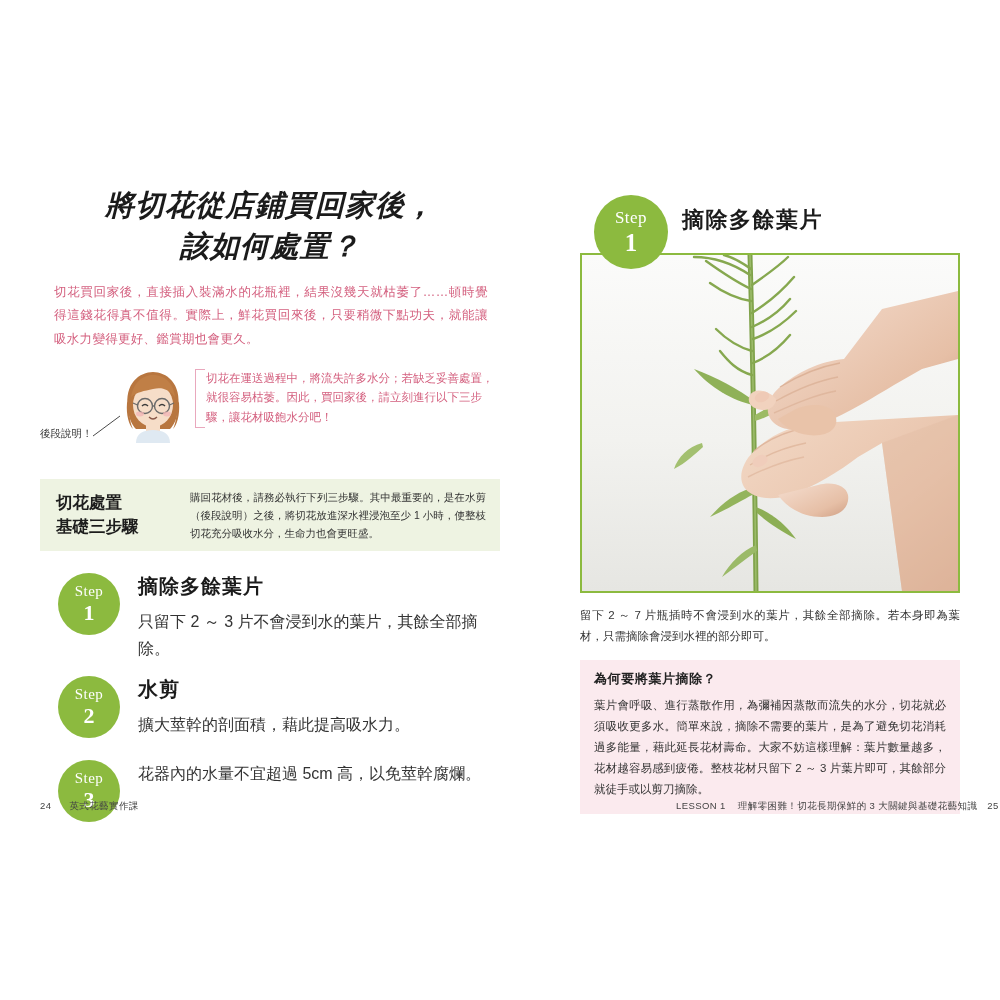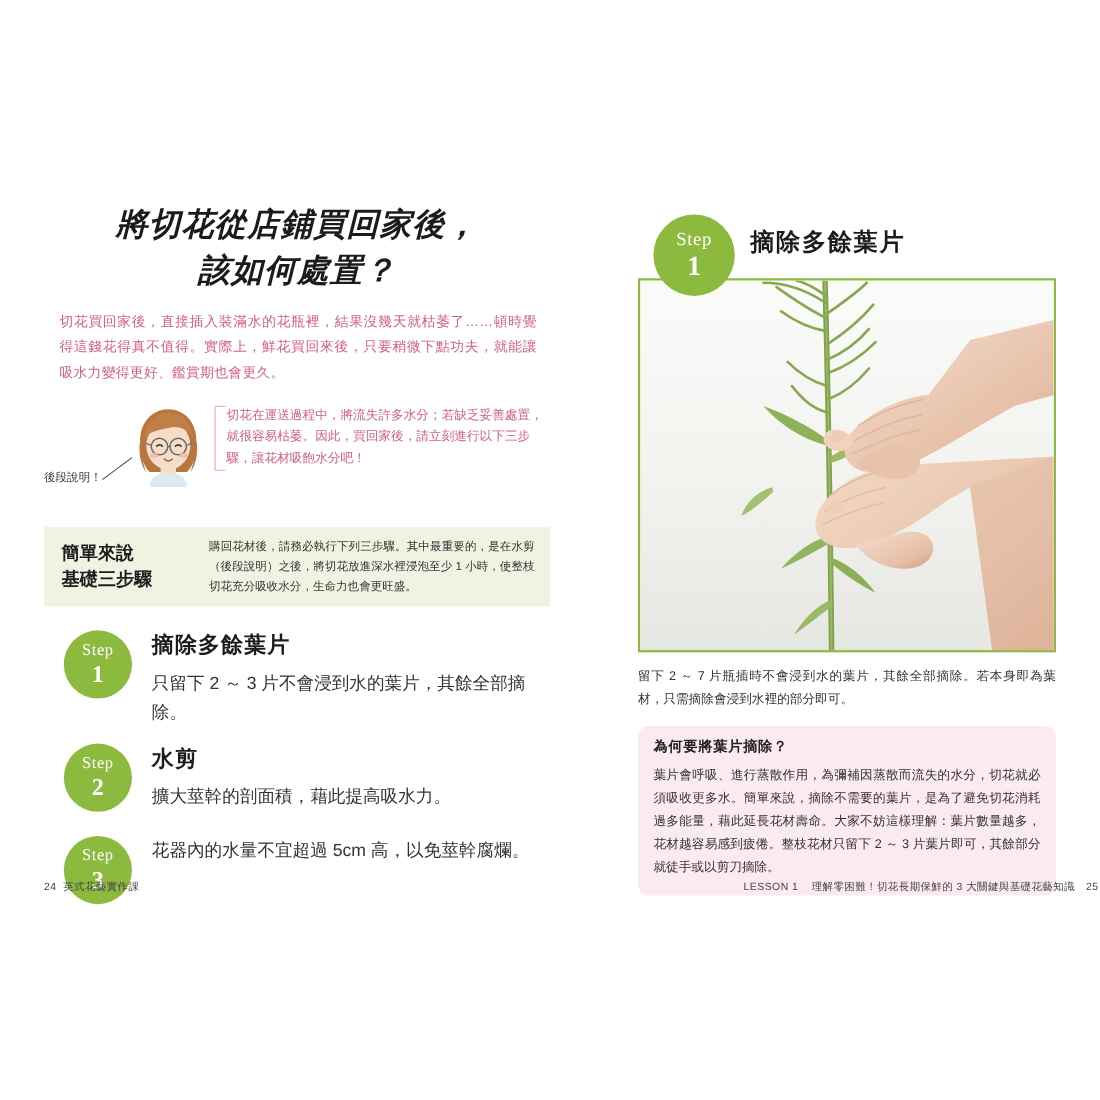--- a/index.html
+++ b/index.html
@@ -187,21 +187,21 @@
   }
 
   .footer-left {
     position: absolute;
     left: 40px;
     top: 800px;
     font-size: 9.5px;
     color: #444;
     letter-spacing: 0.4px;
   }
-  .footer-left .pg { margin-right: 3px; }
+  .footer-left .pg { margin-right: 15px; }
 
   
   .page-right {
     position: absolute;
     left: 560px;
     top: 195px;
     width: 400px;
   }
 
   .rt-head {
@@ -270,21 +270,20 @@
   }
 
   .pink-box {
     position: absolute;
     left: 20px;
     top: 465px;
     width: 380px;
     background: #fbeaee;
     box-sizing: border-box;
     padding: 10px 14px 14px 14px;
-    border-radius: 10px;
   }
   .pink-box h3 {
     margin: 0 0 7px 0;
     font-size: 13px;
     font-weight: bold;
     letter-spacing: 0.6px;
     color: #222;
   }
   .pink-box p {
     margin: 0;
@@ -358,21 +357,21 @@
 
       <div class="bubble">
         <span class="bl"></span>
         <span class="br"></span>
         <span>切花在運送過程中，將流失許多水分；若缺乏妥善處置，就很容易枯萎。因此，買回家後，請立刻進行以下三步驟，讓花材吸飽水分吧！</span>
       </div>
     </div>
 
     <div class="summary">
       <div class="summary-label">
-        <div>簡單來說</div>
+        <div>切花處置</div>
         <div>基礎三步驟</div>
       </div>
       <div class="summary-body">購回花材後，請務必執行下列三步驟。其中最重要的，是在水剪（後段說明）之後，將切花放進深水裡浸泡至少 1 小時，使整枝切花充分吸收水分，生命力也會更旺盛。</div>
     </div>
 
     <div class="steps">
 
       <div class="step-row">
         <div class="step-badge">
           <span class="s-word">Step</span>

